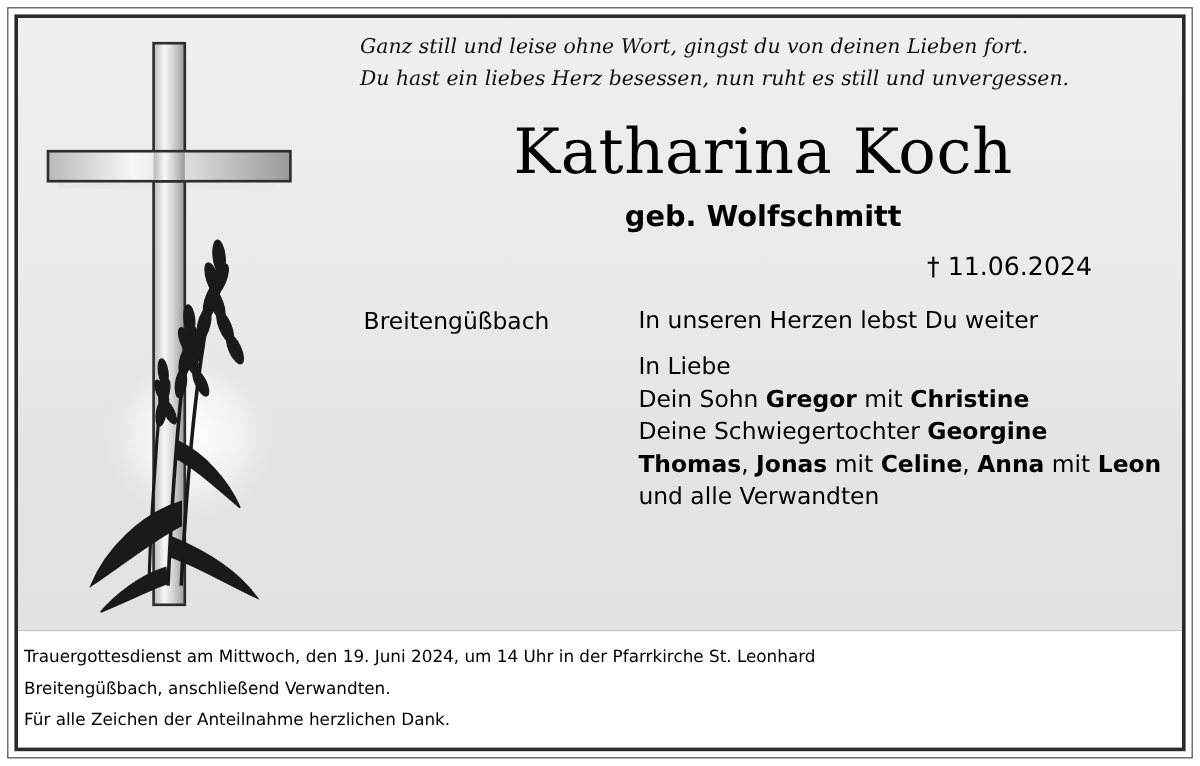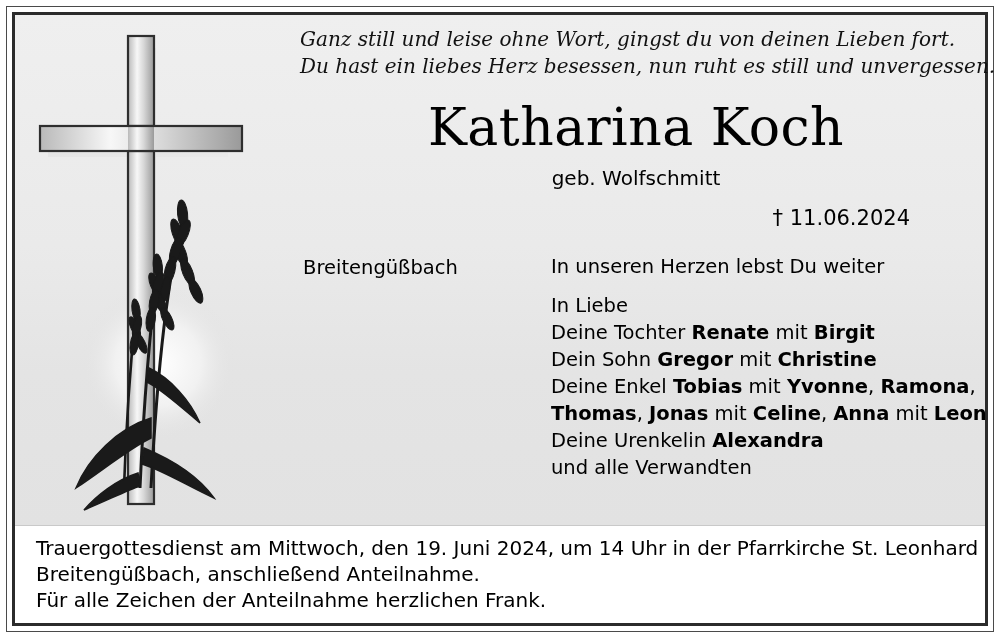--- a/index.html
+++ b/index.html
@@ -79,38 +79,38 @@
   
   .content {
     position: absolute;
     left: 300px;
     top: 26px;
     width: 672px;
   }
   .verse {
     font-family: "DejaVu Serif", serif;
     font-style: italic;
-    font-size: 20px;
+    font-size: 17px;
     line-height: 27px;
     color: #111111;
     white-space: nowrap;
   }
   .name {
     font-family: "DejaVu Serif", serif;
     font-size: 52px;
     line-height: 66px;
     text-align: center;
     color: #000000;
     margin-top: 14px;
     letter-spacing: 0.5px;
   }
   .maiden {
     font-family: "DejaVu Sans", sans-serif;
-    font-weight: normal;
-    font-size: 20px;
+    font-weight: bold;
+    font-size: 24px;
     text-align: center;
     margin-top: 6px;
   }
   .dates {
     position: relative;
     margin-top: 16px;
     height: 30px;
     font-size: 21px;
   }
   .date-birth {
@@ -125,41 +125,41 @@
   }
   .place {
     position: absolute;
     left: 303px;
     top: 256px;
     font-weight: normal;
     font-size: 19.5px;
   }
   .family {
     position: absolute;
-    left: 551px;
+    left: 532px;
     top: 253px;
     width: 430px;
     font-size: 19.5px;
     line-height: 27px;
   }
   .family .line {
     white-space: nowrap;
   }
   .family .gap {
     height: 12px;
   }
   .family b {
     font-weight: bold;
   }
   .footer {
     position: absolute;
-    left: 36px;
+    left: 20px;
     top: 535px;
     right: 24px;
-    font-size: 20px;
+    font-size: 14px;
     line-height: 26px;
   }
   .footer div {
     white-space: nowrap;
   }
 </style>
 </head>
 <body>
 
 <div class="obituary">
@@ -258,27 +258,25 @@
       <span class="date-death">† 11.06.2024</span>
     </div>
   </div>
 
   <div class="place">Breitengüßbach</div>
 
   <div class="family">
     <div class="line">In unseren Herzen lebst Du weiter</div>
     <div class="gap"></div>
     <div class="line">In Liebe</div>
-    <div class="line">Deine Tochter <b>Renate</b> mit <b>Birgit</b></div>
     <div class="line">Dein Sohn <b>Gregor</b> mit <b>Christine</b></div>
-    <div class="line">Deine Enkel <b>Tobias</b> mit <b>Yvonne</b>, <b>Ramona</b>,</div>
+    <div class="line">Deine Schwiegertochter <b>Georgine</b></div>
     <div class="line"><b>Thomas</b>, <b>Jonas</b> mit <b>Celine</b>, <b>Anna</b> mit <b>Leon</b></div>
-    <div class="line">Deine Urenkelin <b>Alexandra</b></div>
     <div class="line">und alle Verwandten</div>
   </div>
 
   <div class="footer">
     <div>Trauergottesdienst am Mittwoch, den 19. Juni 2024, um 14 Uhr in der Pfarrkirche St. Leonhard</div>
-    <div>Breitengüßbach, anschließend Anteilnahme.</div>
-    <div>Für alle Zeichen der Anteilnahme herzlichen Frank.</div>
+    <div>Breitengüßbach, anschließend Verwandten.</div>
+    <div>Für alle Zeichen der Anteilnahme herzlichen Dank.</div>
   </div>
 
 </div>
 
 </body></html>

